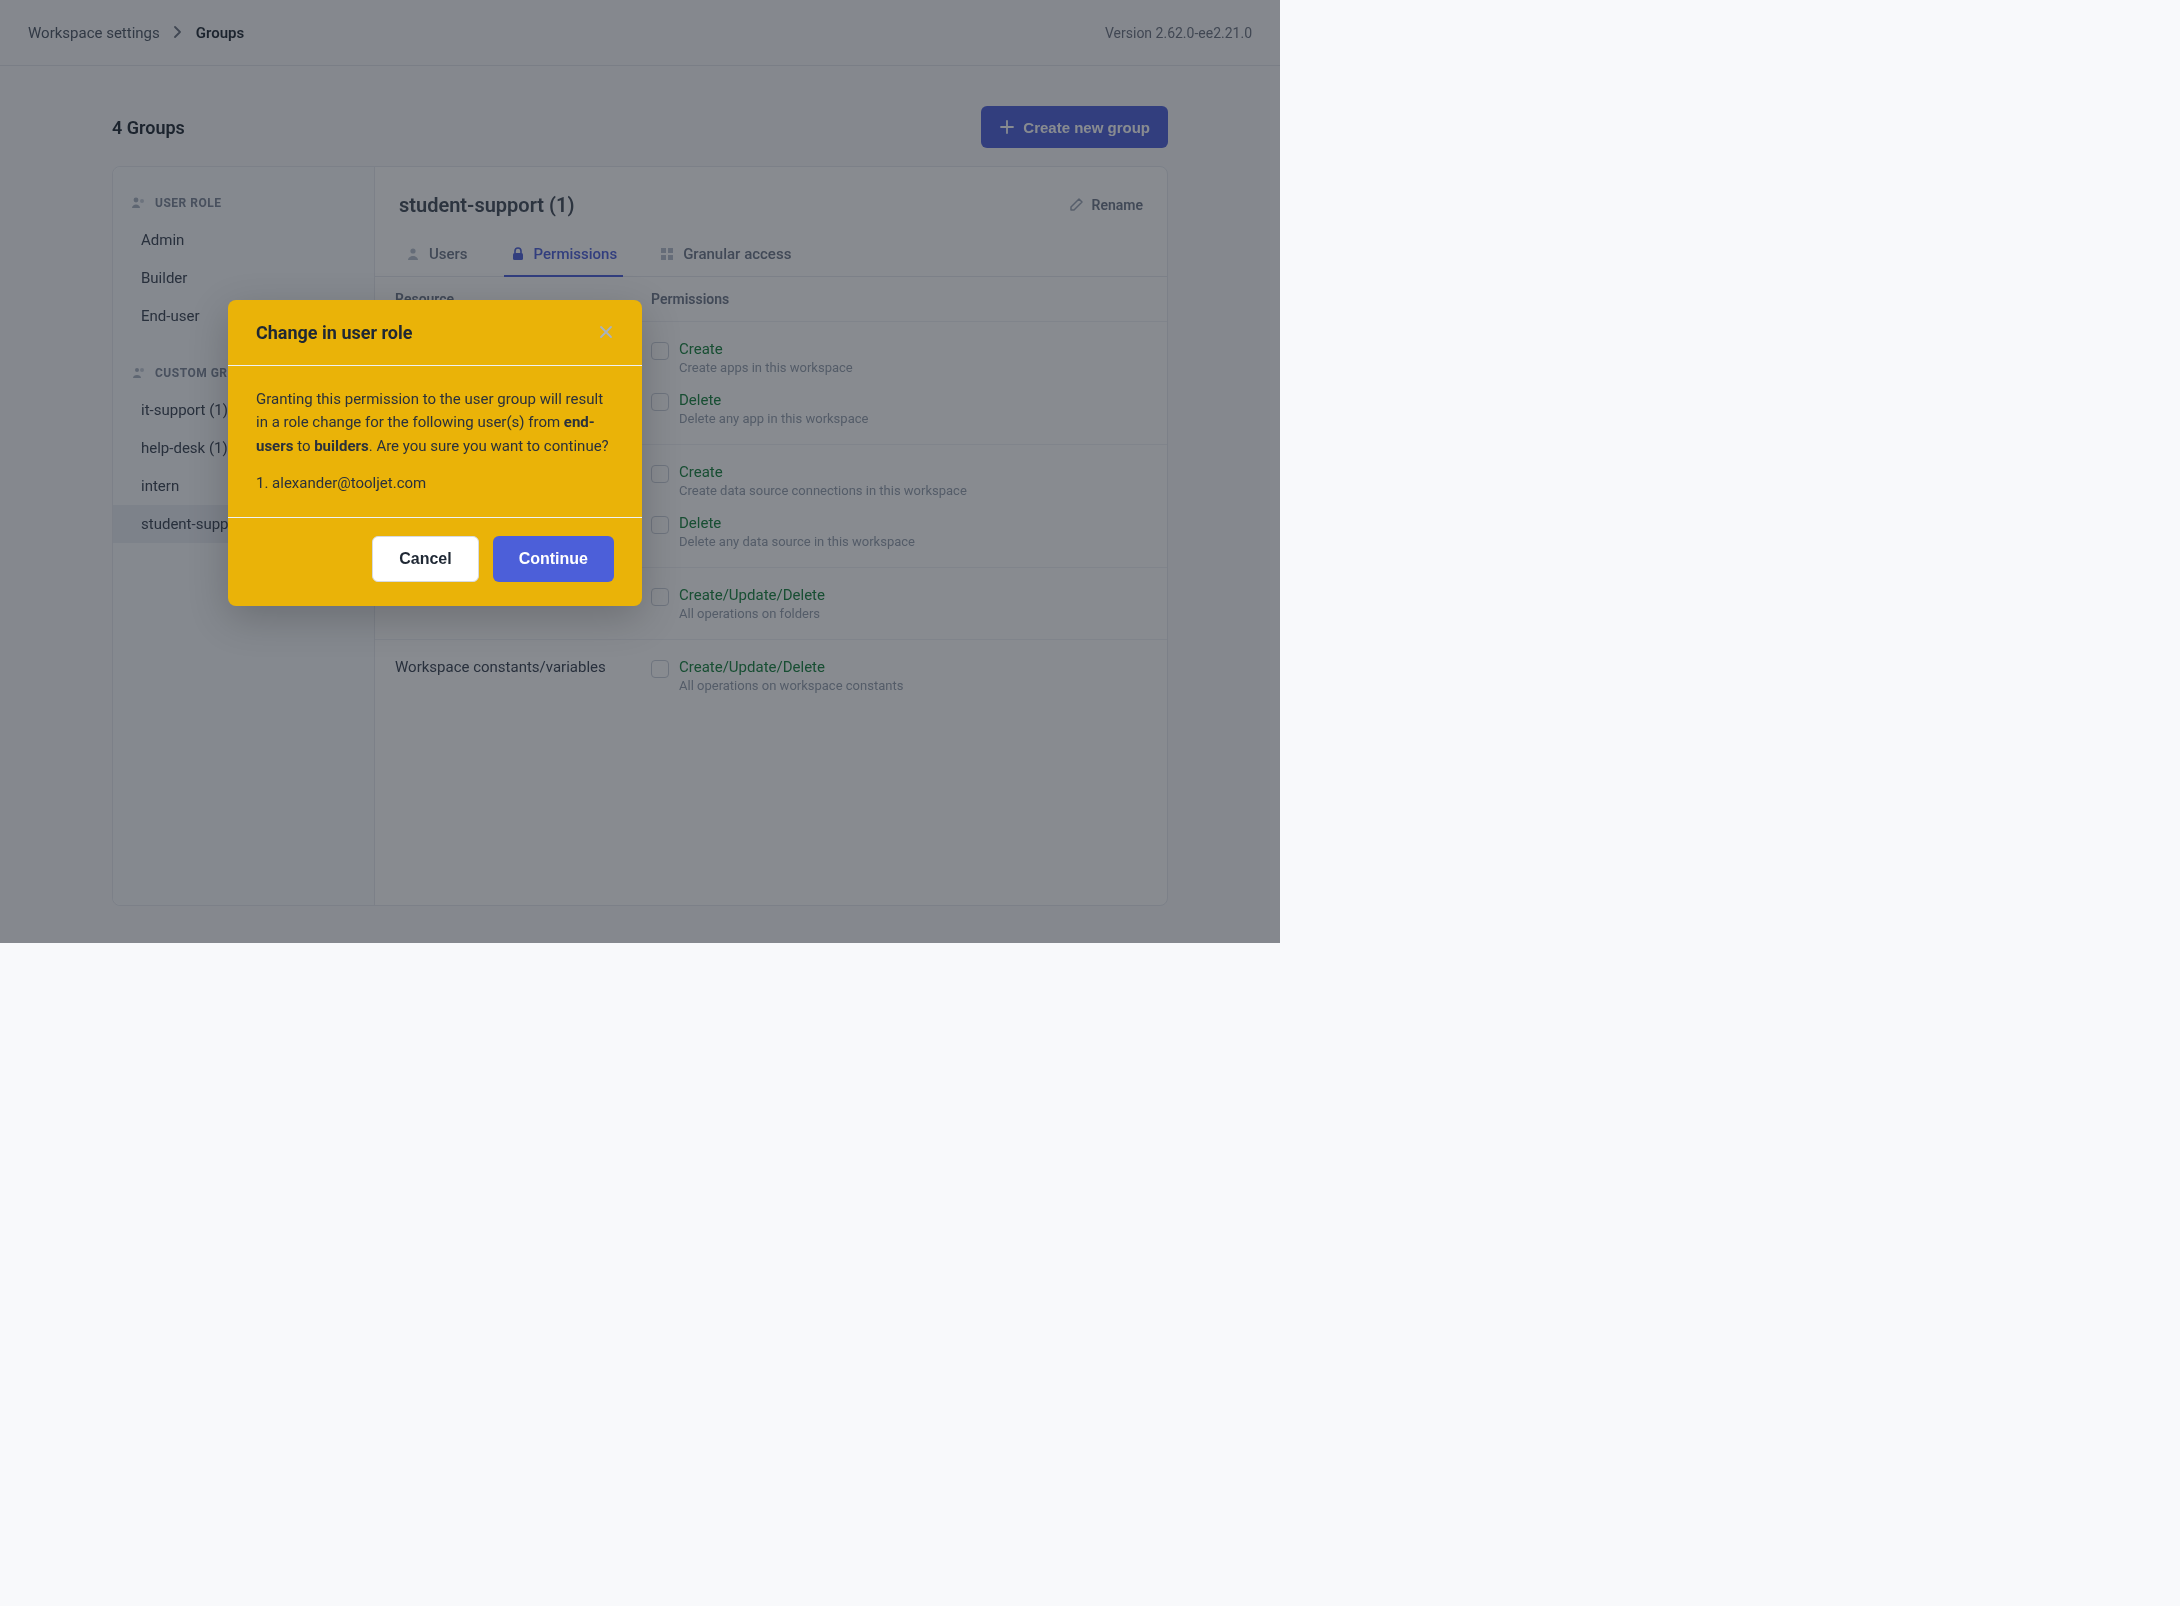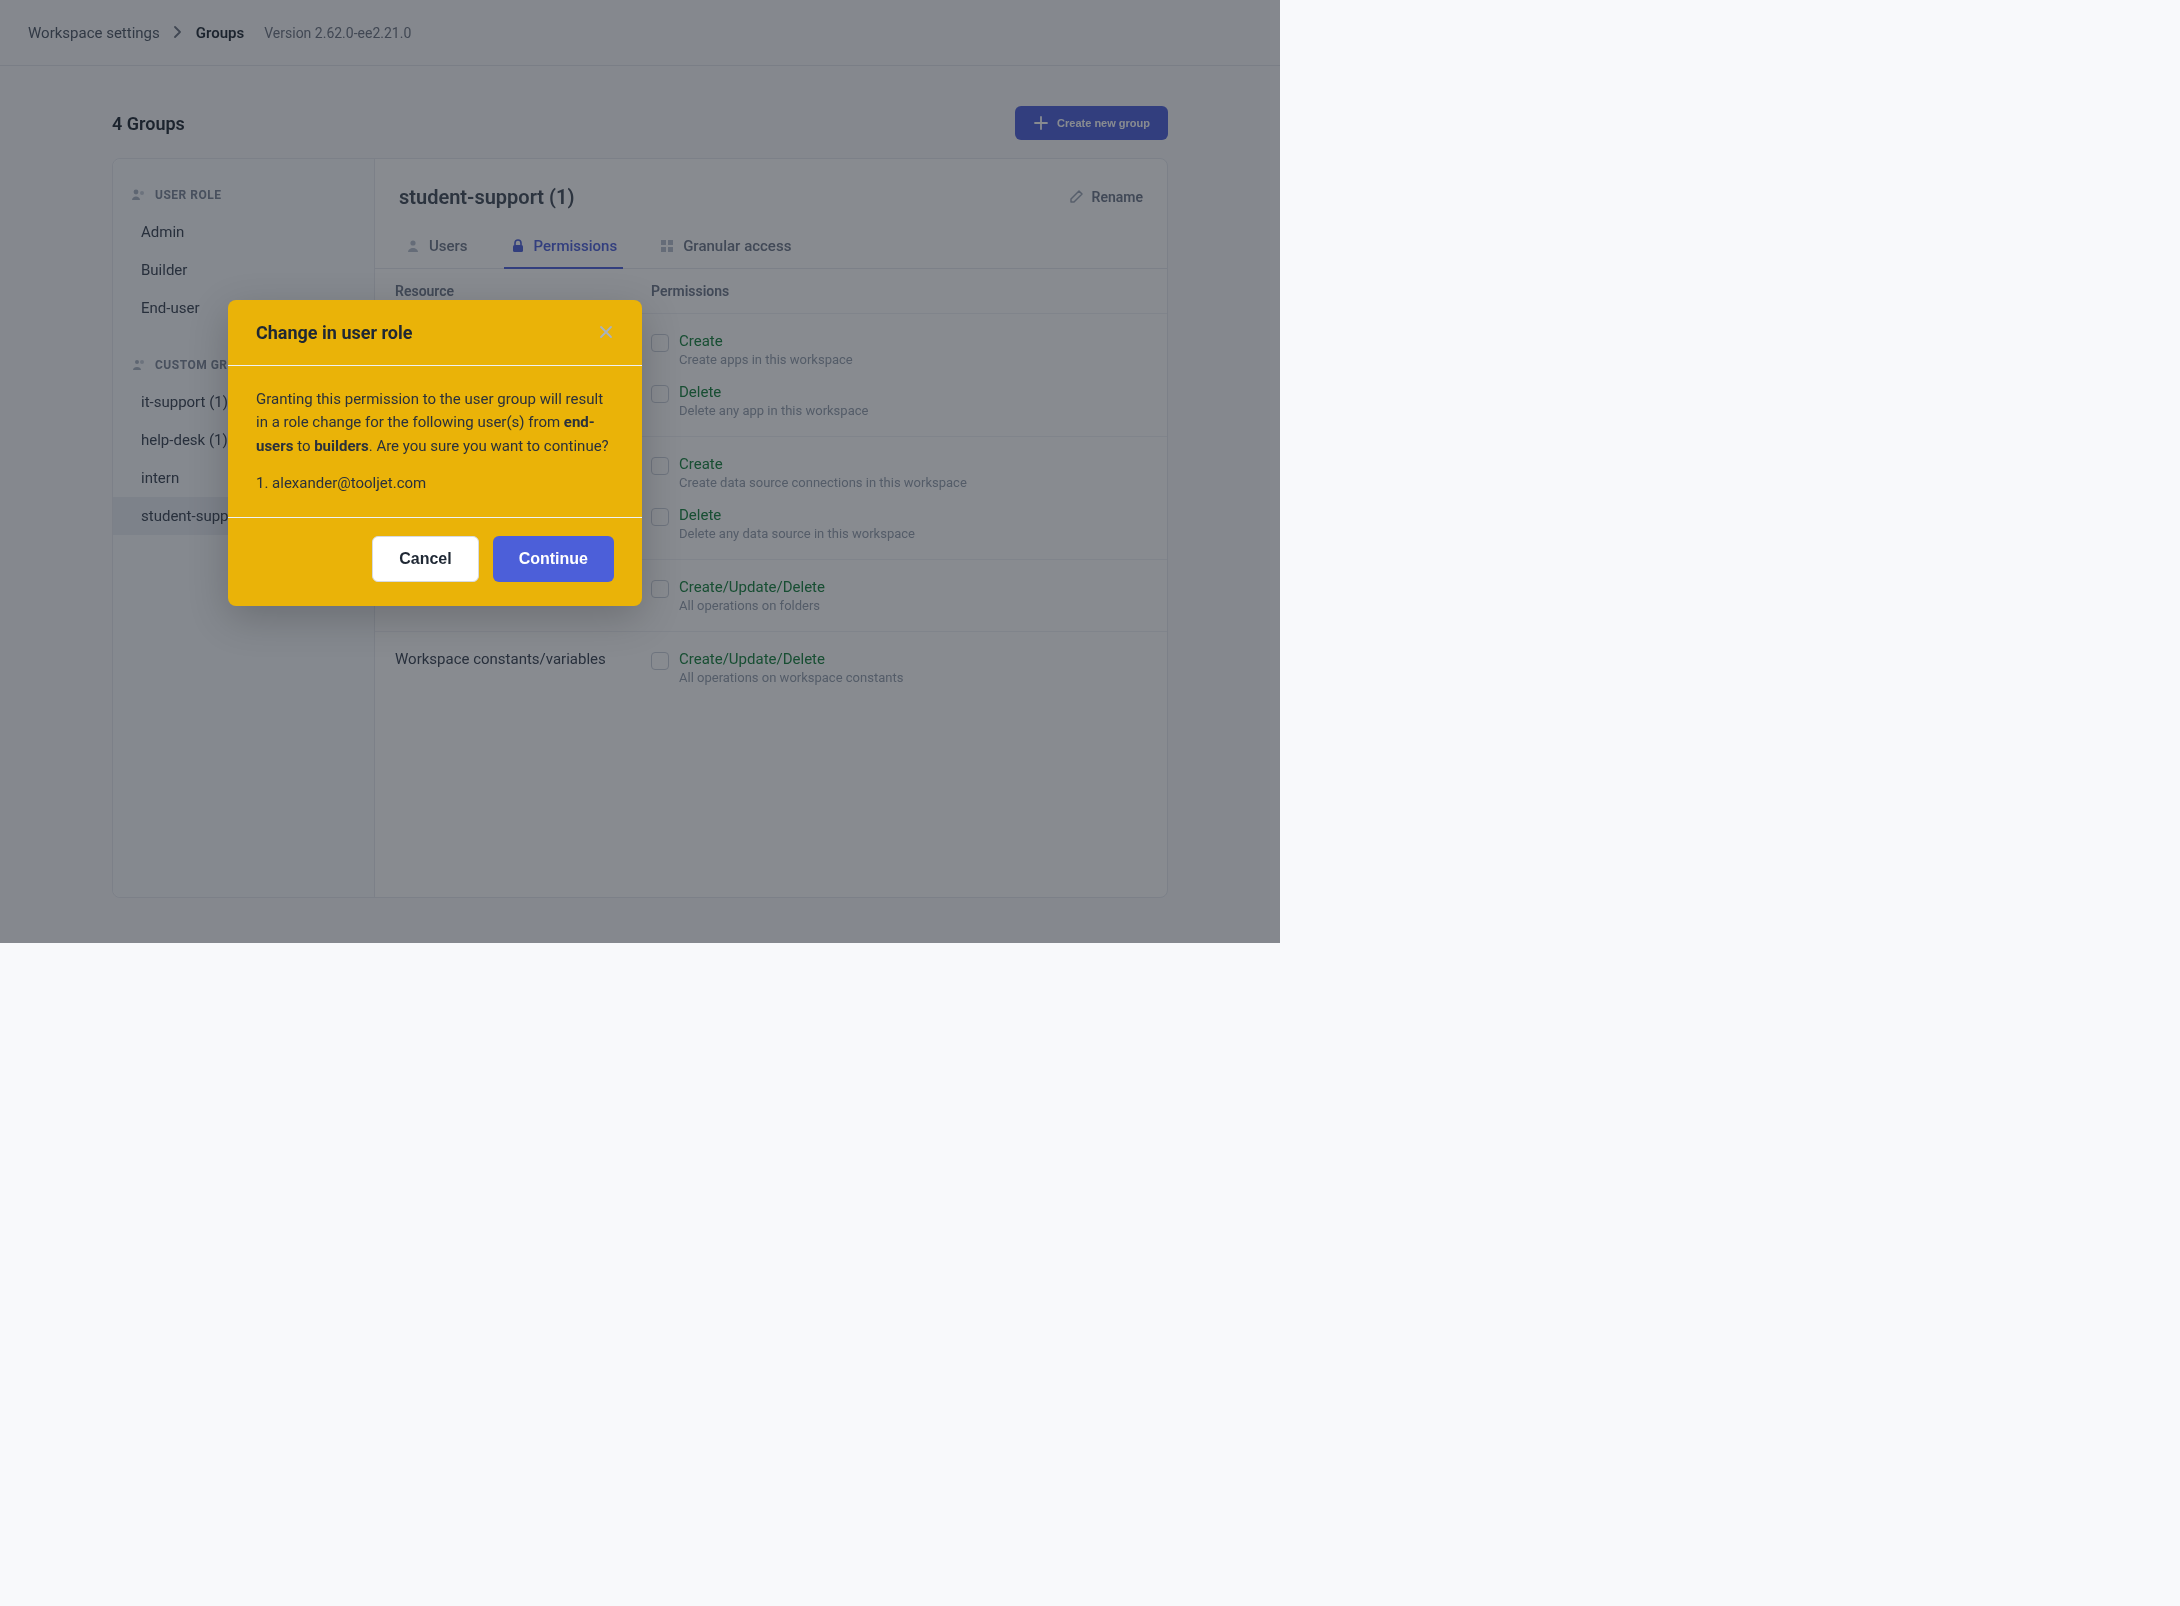--- a/index.html
+++ b/index.html
@@ -13,20 +13,21 @@
     overflow: hidden;
     position: relative;
   }
 
   
   .topbar {
     height: 66px;
     border-bottom: 1px solid #e1e4ea;
     display: flex;
     align-items: center;
+    justify-content: space-between;
     padding: 0 28px;
   }
   .breadcrumb {
     display: flex;
     align-items: center;
     gap: 14px;
     font-size: 15px;
   }
   .breadcrumb a { color: #4b5563; text-decoration: none; }
   .breadcrumb .chevron { color: #6b7280; }
@@ -44,24 +45,24 @@
     align-items: center;
     margin-bottom: 18px;
   }
   .page-head h2 { font-size: 18px; font-weight: 600; color: #1f2834; }
 
   .btn {
     display: inline-flex;
     align-items: center;
     gap: 8px;
     padding: 0 18px;
-    height: 34px;
+    height: 42px;
     border-radius: 6px;
     font-weight: 600;
-    font-size: 11px;
+    font-size: 15px;
     cursor: pointer;
     border: none;
   }
   .btn-primary { background: #4c5fd9; color: #fff; }
   .btn-outline { background: #fff; border: 1px solid #d6dae2; color: #1f2834; }
 
   
   .card {
     display: flex;
     border: 1px solid #e6e9ef;

